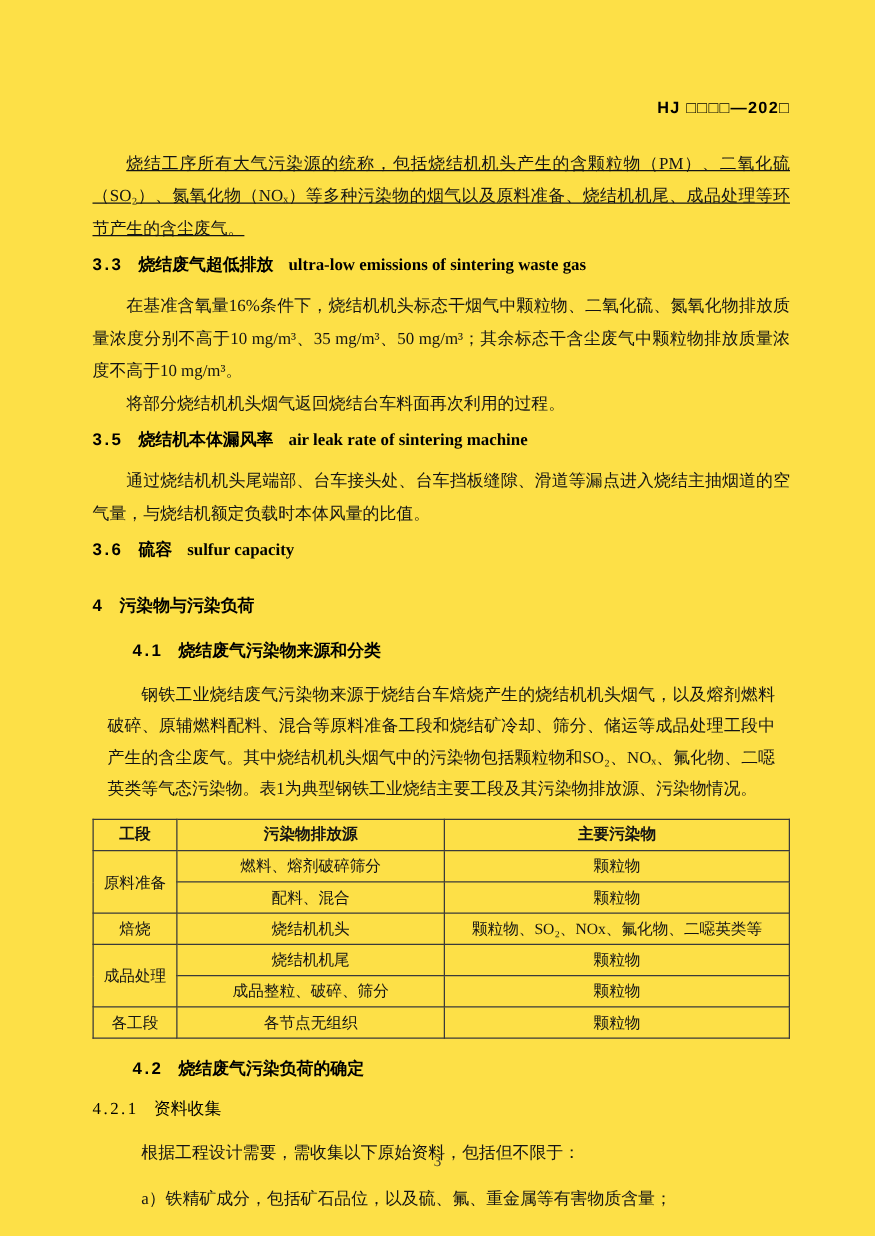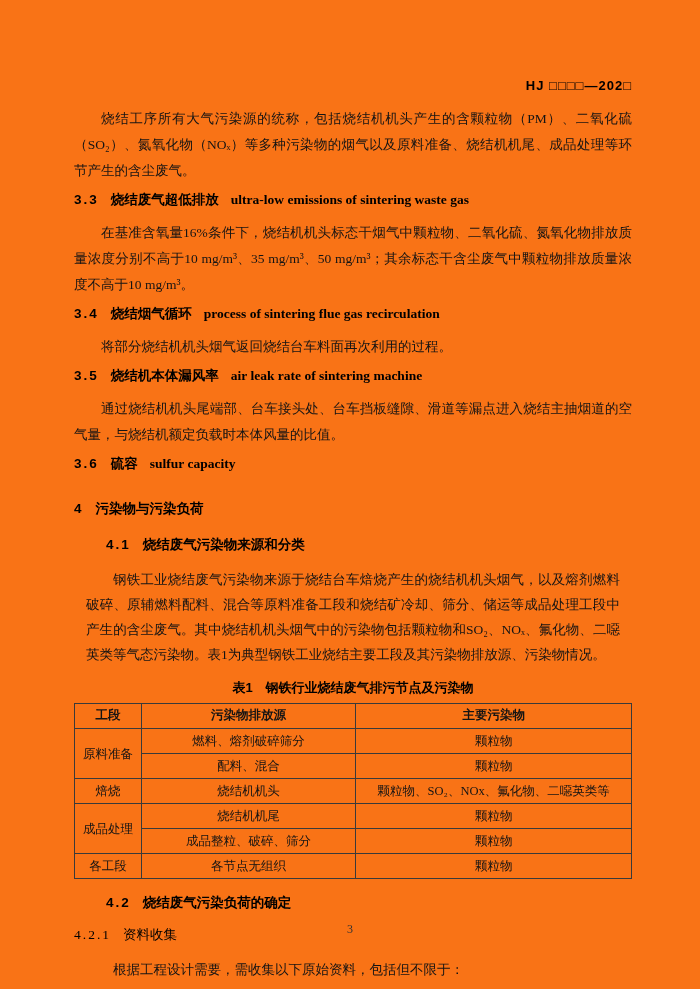--- a/index.html
+++ b/index.html
@@ -1,33 +1,33 @@
 <!DOCTYPE html>
 <html lang="zh"><head>
 <meta charset="utf-8">
 <style>
   html,body{margin:0;padding:0;background:#e8e8e8;}
   .page{
-    width:700px;height:989px;margin:0 auto;background:#f97316;
+    width:700px;height:989px;margin:0 auto;background:#fde047;
     position:relative;box-sizing:border-box;
     padding:78px 68px 0 74px;
     font-family:"Liberation Serif","DejaVu Serif",serif;
     color:#111;
   }
   .doc-header{
     text-align:right;
     font-family:"Liberation Sans","DejaVu Sans",sans-serif;
     font-weight:bold;font-size:13px;letter-spacing:1px;
     line-height:15px;color:#000;
   }
   p.body{
     font-size:13.5px;line-height:26px;margin:0;
     text-align:justify;text-indent:2em;color:#141414;
   }
-  p.intro{margin-top:13px;}
+  p.intro{margin-top:25px;text-decoration:underline;}
   .sec{
     font-size:13.5px;font-weight:bold;line-height:20px;
     margin:6px 0 10px 0;color:#000;
   }
   .sec .num{letter-spacing:2px;margin-right:12px;font-family:"Liberation Sans","DejaVu Sans",sans-serif;text-align:center;}
   .sec .zh{font-family:"Liberation Sans","DejaVu Sans",sans-serif;}
   .sec .en{margin-left:12px;font-family:"Liberation Serif","DejaVu Serif",serif;}
   .sec.level1{margin-top:25px;margin-bottom:16px;}
   .sec.sub{margin-top:10px;margin-bottom:12px;margin-left:32px;}
   .sec.plain{font-weight:normal;margin:8px 0 2px 0;}
@@ -62,44 +62,40 @@
 
   <div class="doc-header">HJ □□□□—202□</div>
 
   <p class="body intro">烧结工序所有大气污染源的统称，包括烧结机机头产生的含颗粒物（PM）、二氧化硫（SO₂）、氮氧化物（NOₓ）等多种污染物的烟气以及原料准备、烧结机机尾、成品处理等环节产生的含尘废气。</p>
 
   <div class="sec">
     <span class="num">3.3</span><span class="zh">烧结废气超低排放</span><span class="en">ultra-low emissions of sintering waste gas</span>
   </div>
   <p class="body">在基准含氧量16%条件下，烧结机机头标态干烟气中颗粒物、二氧化硫、氮氧化物排放质量浓度分别不高于10 mg/m³、35 mg/m³、50 mg/m³；其余标态干含尘废气中颗粒物排放质量浓度不高于10 mg/m³。</p>
 
-  <div class="sec">
-    <span class="num">3.4</span><span class="zh">烧结烟气循环</span><span class="en">process of sintering flue gas recirculation</span>
-  </div>
   <p class="body">将部分烧结机机头烟气返回烧结台车料面再次利用的过程。</p>
 
   <div class="sec">
     <span class="num">3.5</span><span class="zh">烧结机本体漏风率</span><span class="en">air leak rate of sintering machine</span>
   </div>
   <p class="body">通过烧结机机头尾端部、台车接头处、台车挡板缝隙、滑道等漏点进入烧结主抽烟道的空气量，与烧结机额定负载时本体风量的比值。</p>
 
   <div class="sec">
     <span class="num">3.6</span><span class="zh">硫容</span><span class="en">sulfur capacity</span>
   </div>
 
   <div class="sec level1">
     <span class="num">4</span><span class="zh">污染物与污染负荷</span>
   </div>
 
   <div class="sec sub">
     <span class="num">4.1</span><span class="zh">烧结废气污染物来源和分类</span>
   </div>
   <p class="tight">钢铁工业烧结废气污染物来源于烧结台车焙烧产生的烧结机机头烟气，以及熔剂燃料破碎、原辅燃料配料、混合等原料准备工段和烧结矿冷却、筛分、储运等成品处理工段中产生的含尘废气。其中烧结机机头烟气中的污染物包括颗粒物和SO₂、NOₓ、氟化物、二噁英类等气态污染物。表1为典型钢铁工业烧结主要工段及其污染物排放源、污染物情况。</p>
 
-  <div class="tbl-title">表1　钢铁行业烧结废气排污节点及污染物</div>
 
   <table class="t1">
     <colgroup>
         <col class="col-stage">
         <col class="col-source">
         <col class="col-poll">
       </colgroup>
     <tbody>
         <tr>
       <th>工段</th>

